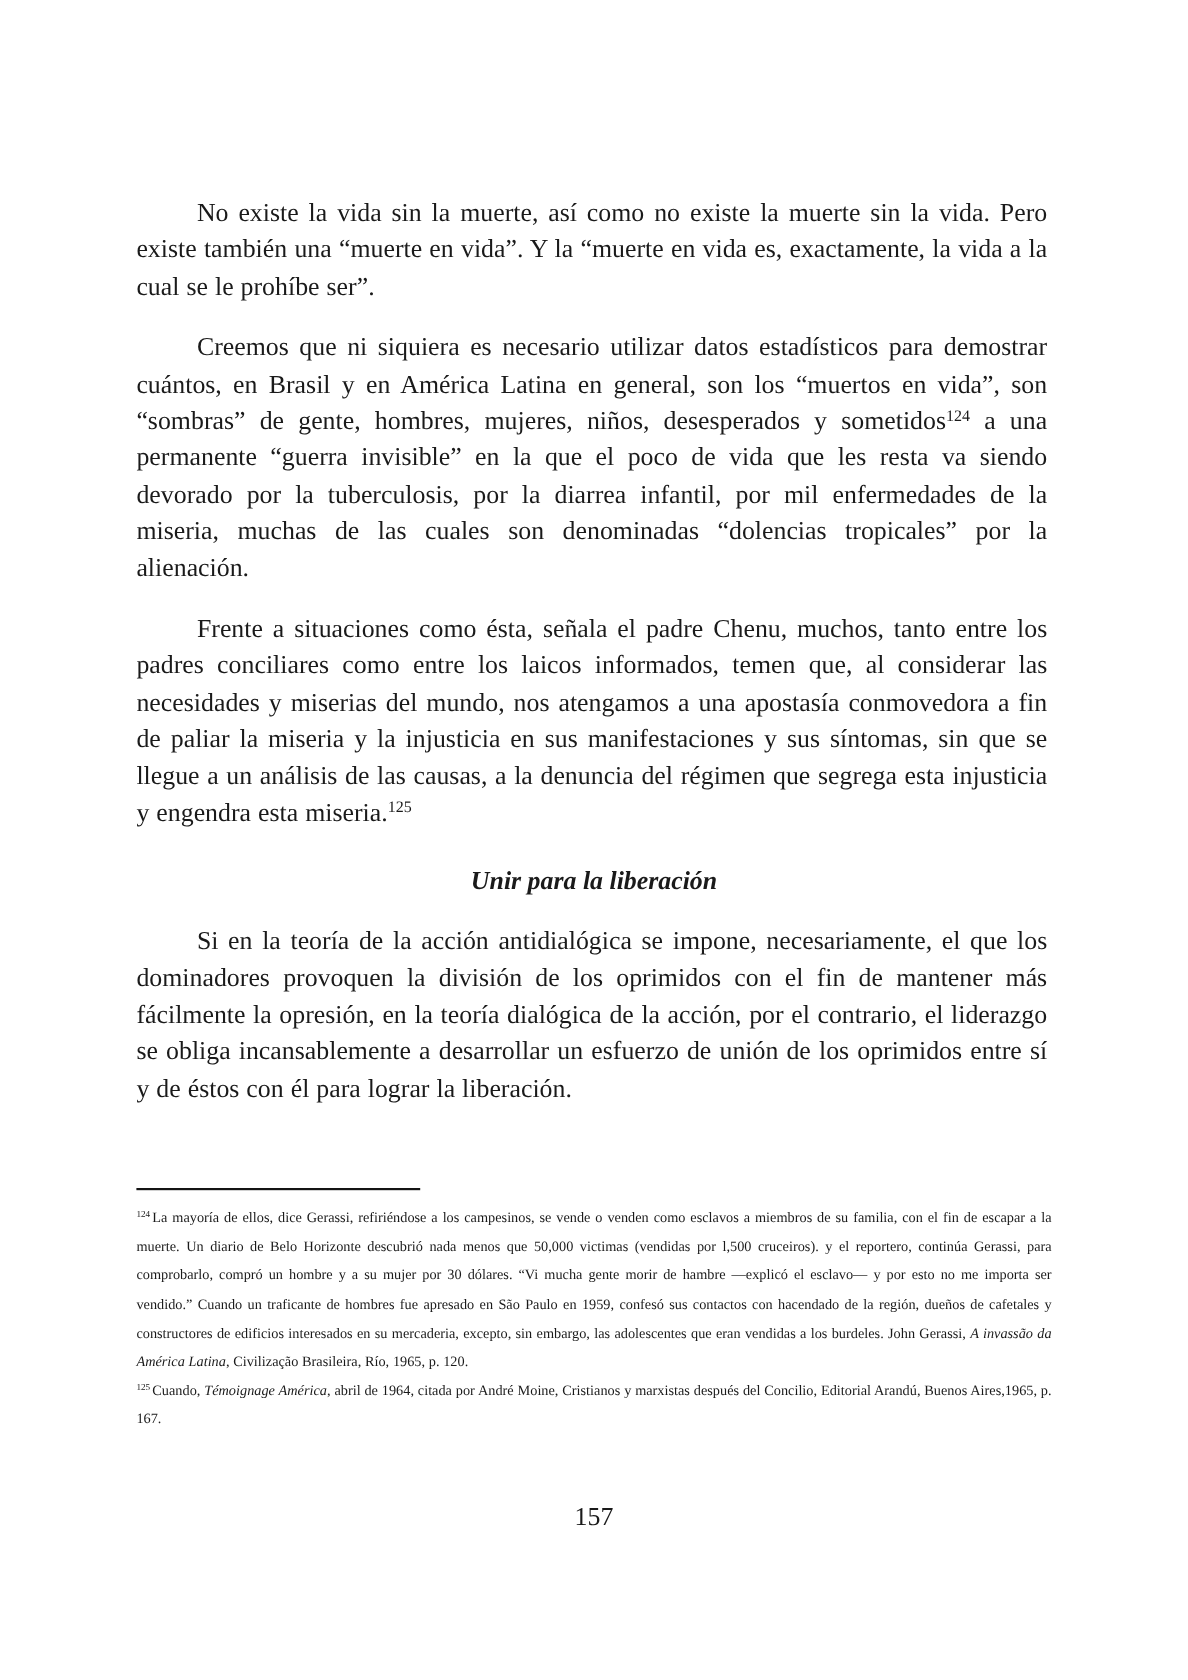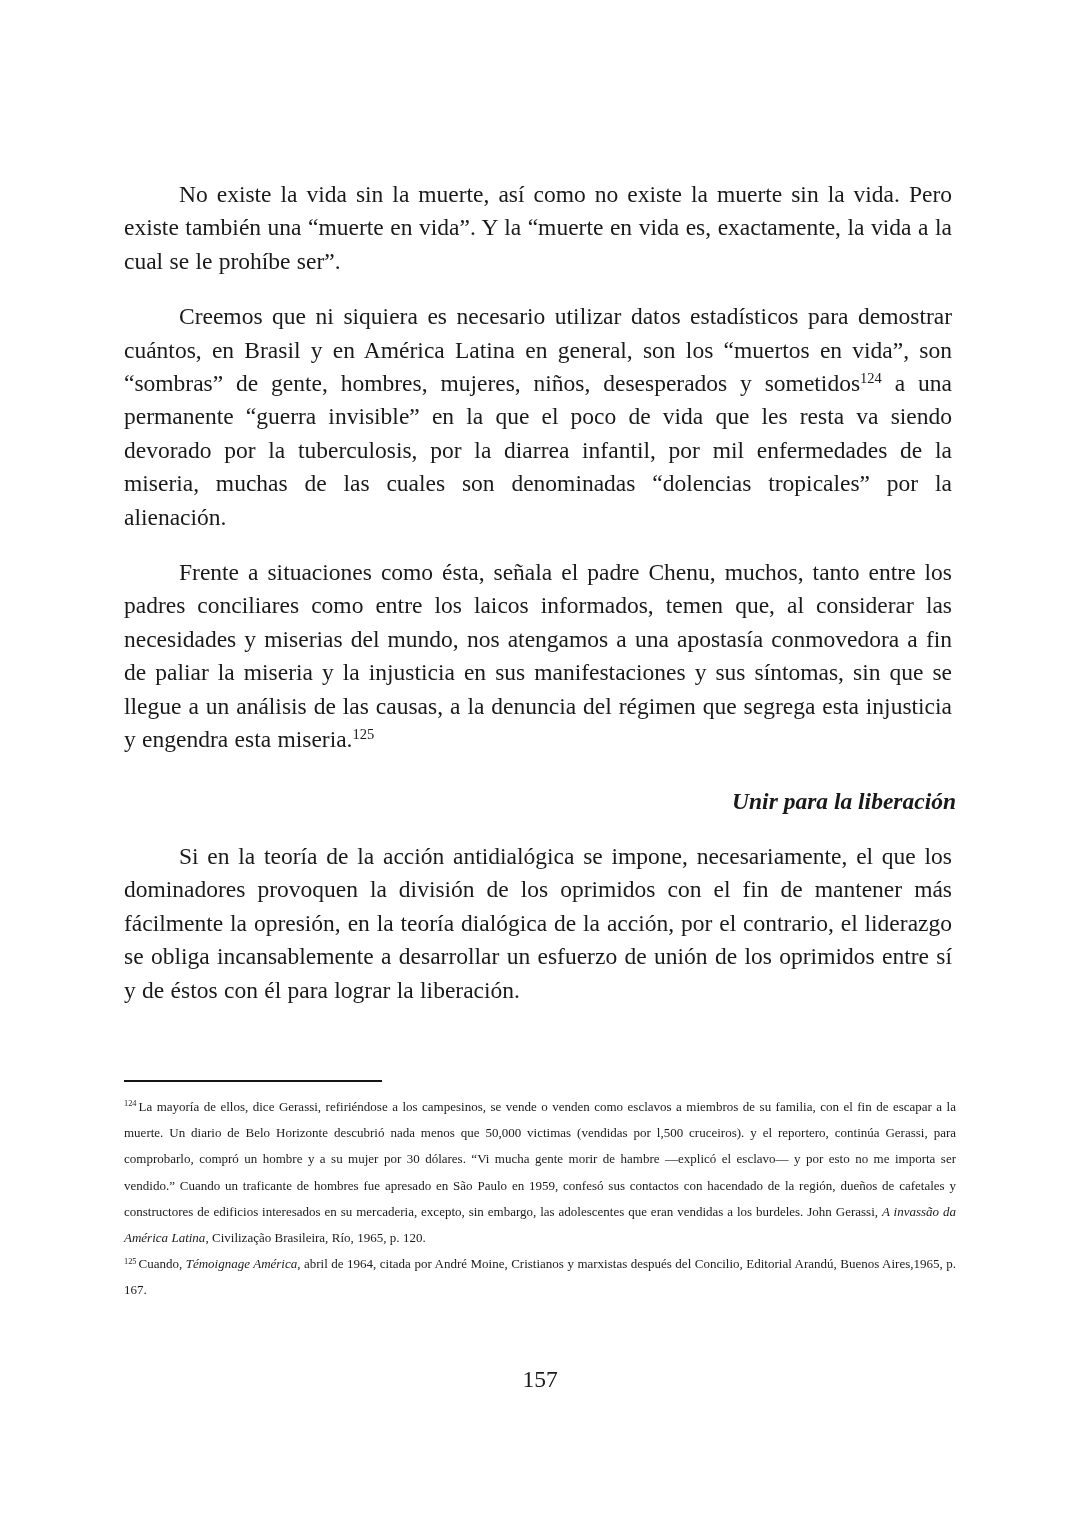--- a/index.html
+++ b/index.html
@@ -37,21 +37,21 @@
     font-size: 0.62em;
     vertical-align: 0.52em;
     line-height: 0;
   }
   h2.section-heading {
     margin: 0;
     font-size: 23.5px;
     font-weight: bold;
     font-style: italic;
     line-height: 33.4px;
-    text-align: right;
+    text-align: center;
     text-indent: 0;
   }
   .heading-block {
     margin: 28px 0 22px 0;
   }
   .footnotes {
     position: absolute;
     left: 124px;
     top: 1080px;
     width: 832px;

